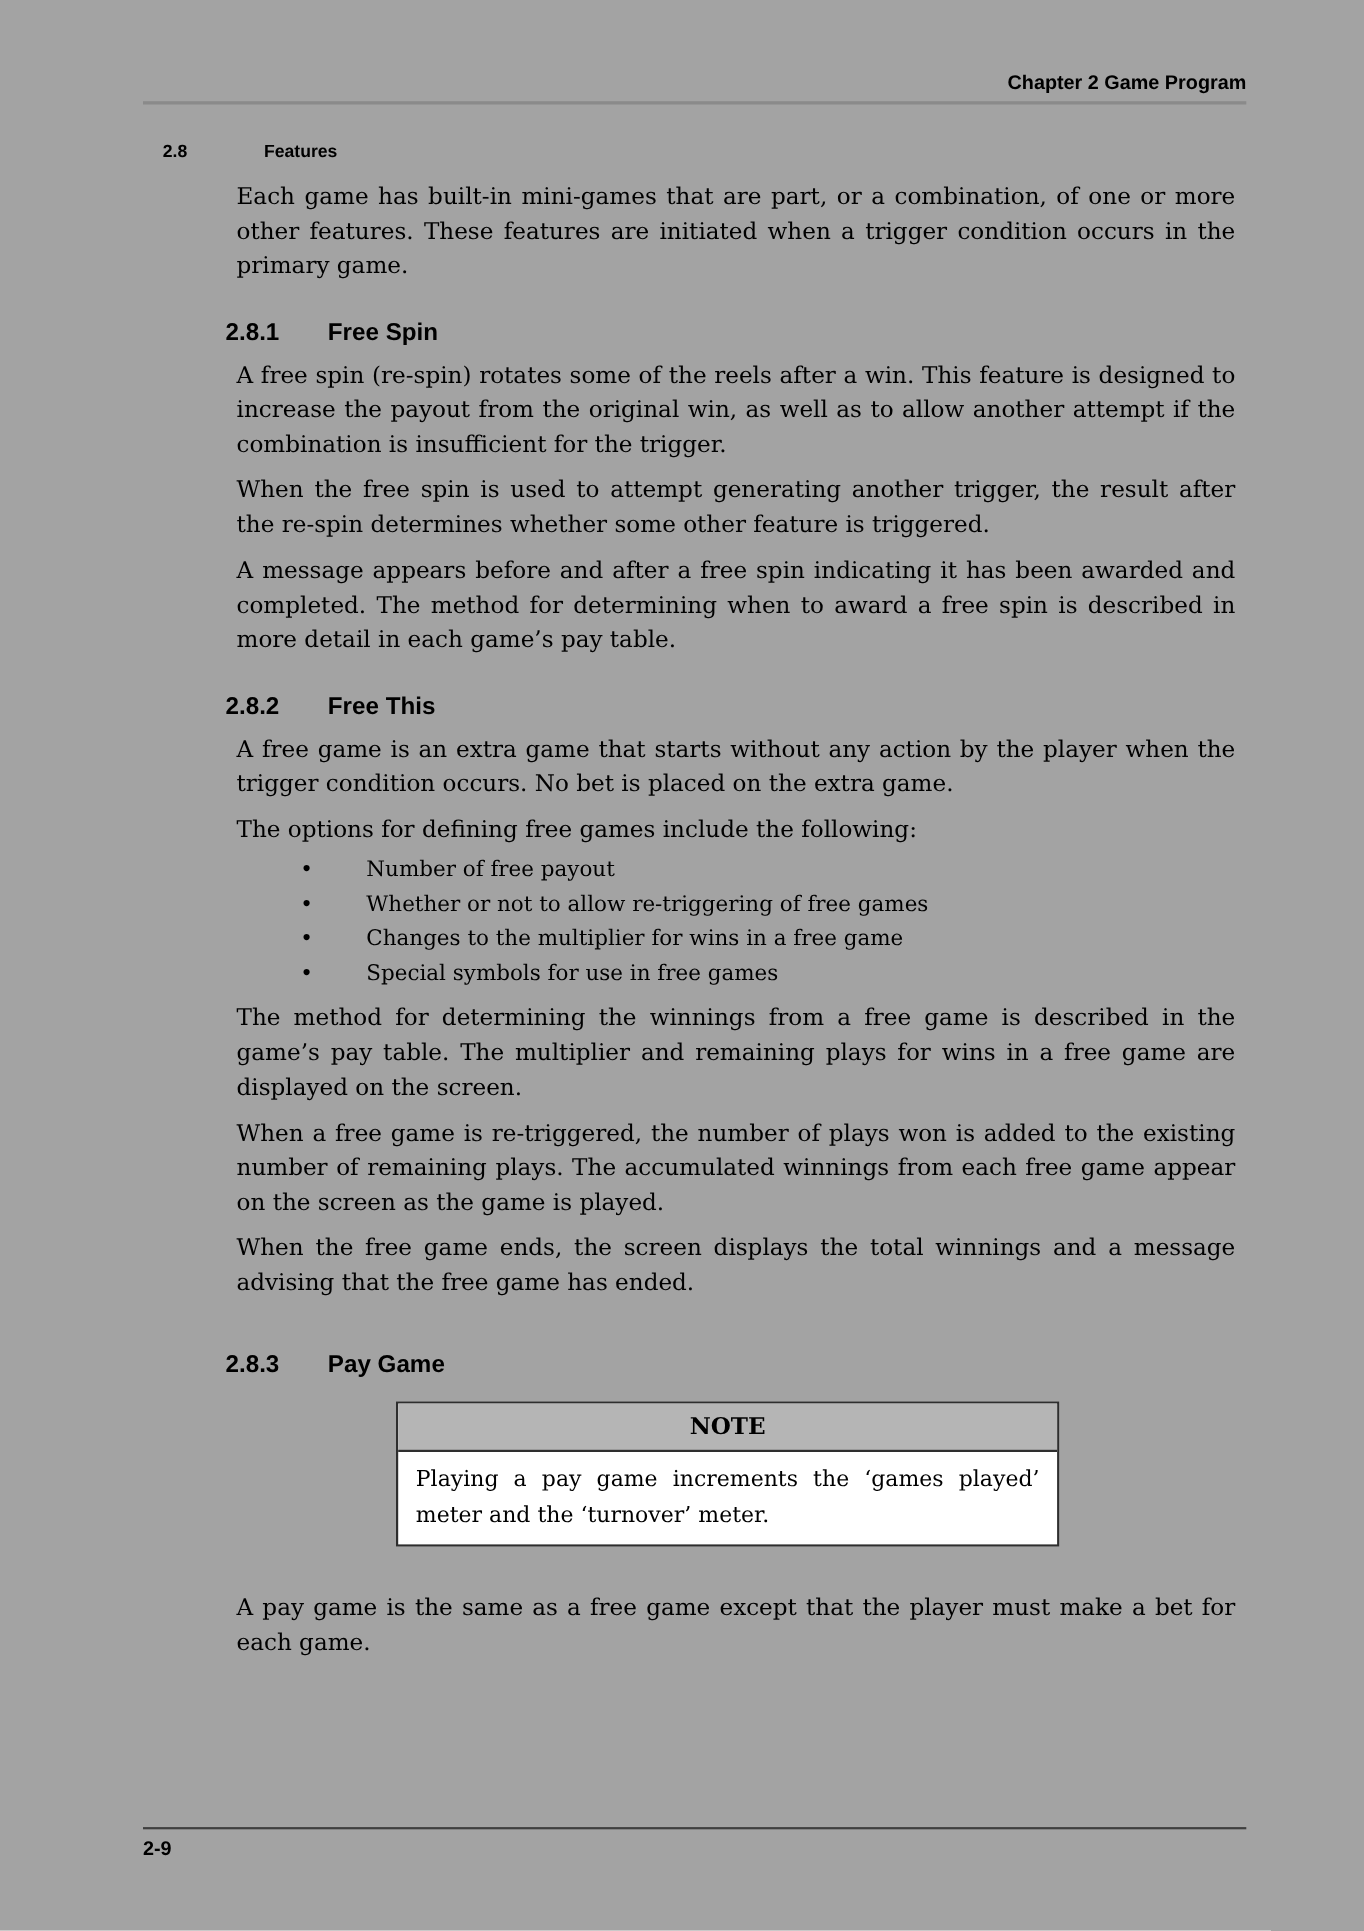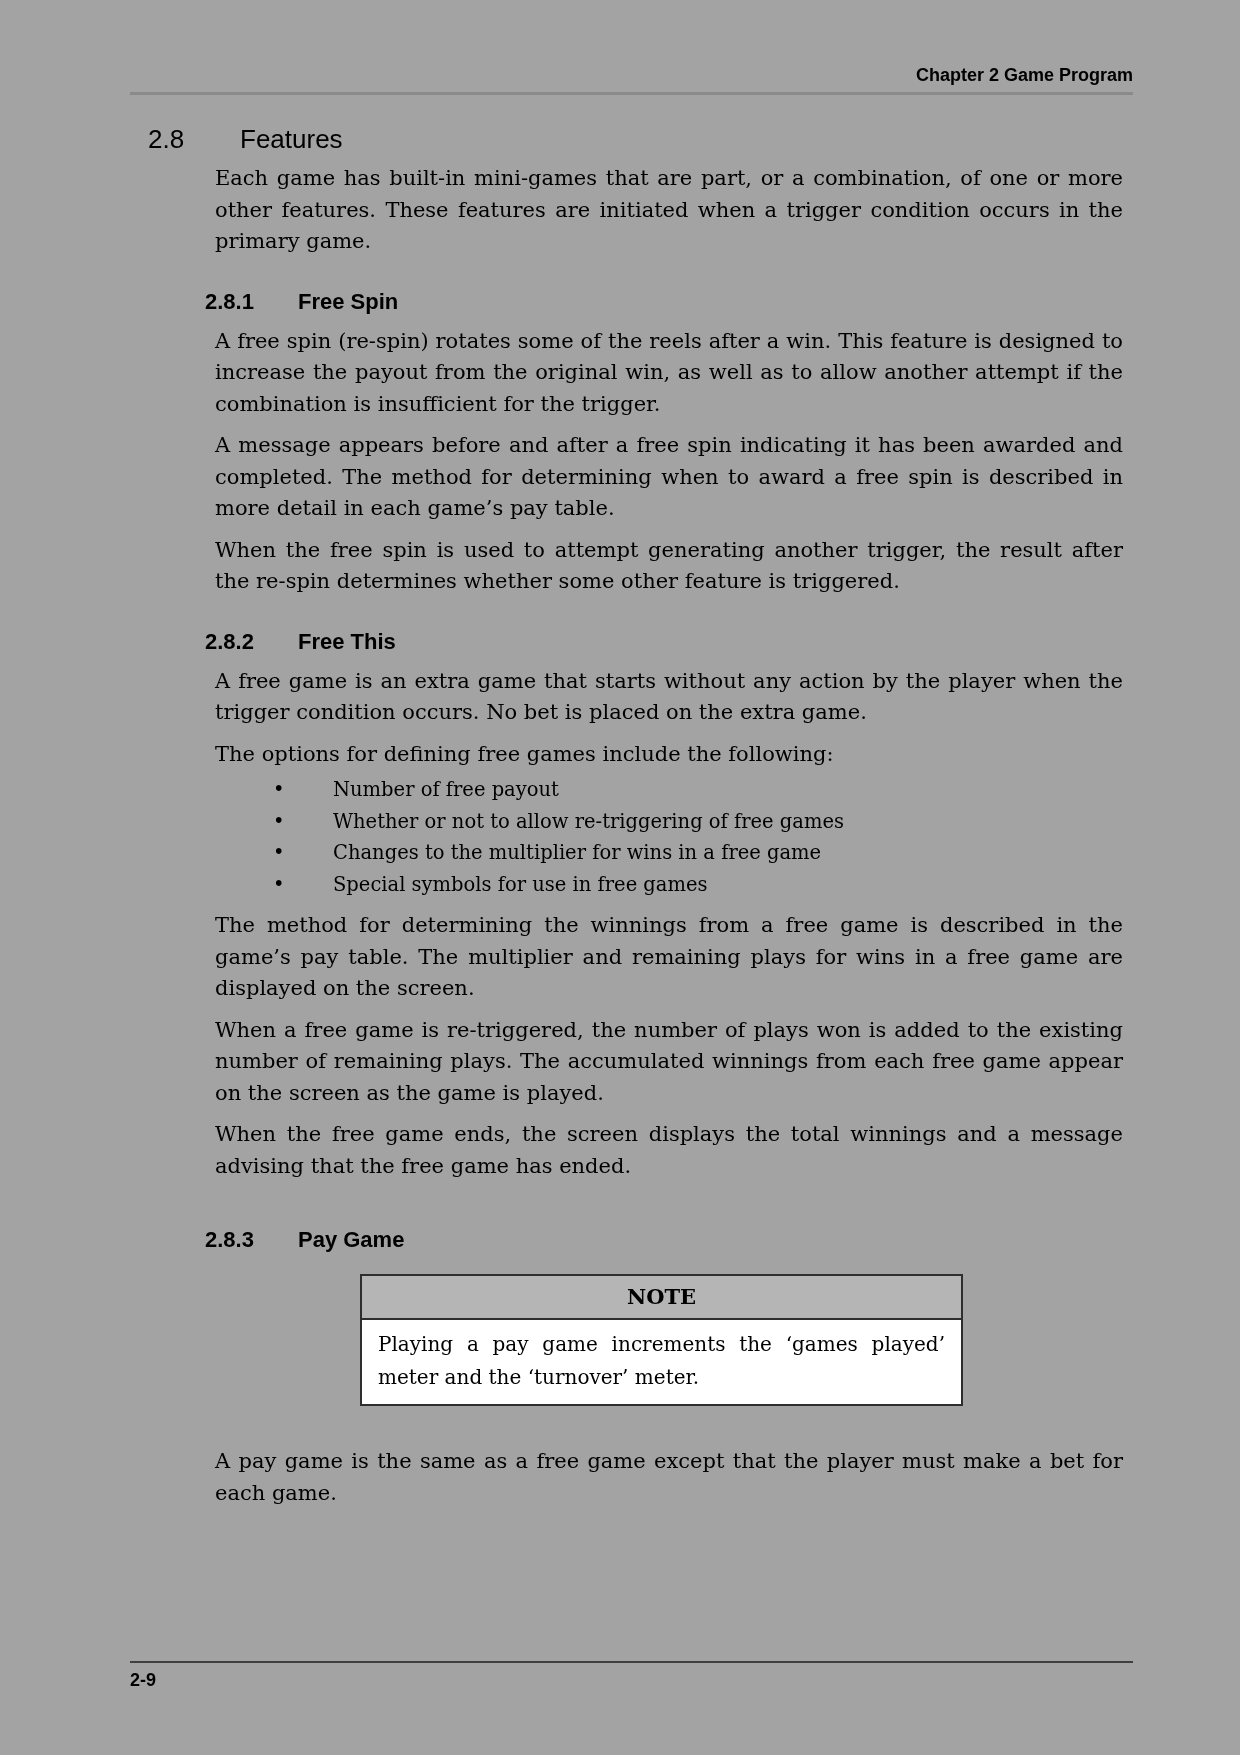--- a/index.html
+++ b/index.html
@@ -24,23 +24,23 @@
   }
   .header-rule {
     margin: 6px 107px 0 130px;
     height: 3px;
     background: #8a8a8a;
   }
   
   h1 {
     margin: 28px 4px 8px 148px;
     font-family: "Liberation Sans", sans-serif;
-    font-size: 26px;
+    font-size: 16px;
     line-height: 32px;
-    font-weight: normal;
+    font-weight: bold;
   }
   .h1-num { display: inline-block; width: 92px; }
   h2 {
     margin: 30px 0 10px 205px;
     font-family: Liberation Sans, sans-serif;
     font-size: 22px;
     line-height: 28px;
     font-weight: bold;
   }
   .h2-num { display: inline-block; width: 93px; }
@@ -117,22 +117,22 @@
 
   <h1>
     <span class="h1-num">2.8</span><span>Features</span>
   </h1>
   <p class="body">Each game has built-in mini-games that are part, or a combination, of one or more other features.  These features are initiated when a trigger condition occurs in the primary game.</p>
 
   <h2>
     <span class="h2-num">2.8.1</span><span>Free Spin</span>
   </h2>
   <p class="body">A free spin (re-spin) rotates some of the reels after a win. This feature is designed to increase the payout from the original win, as well as to allow another attempt if the combination is insufficient for the trigger.</p>
+  <p class="body">When the free spin is used to attempt generating another trigger, the result after the re-spin determines whether some other feature is triggered.</p>
   <p class="body">A message appears before and after a free spin indicating it has been awarded and completed.  The method for determining when to award a free spin is described in more detail in each game’s pay table.</p>
-  <p class="body">When the free spin is used to attempt generating another trigger, the result after the re-spin determines whether some other feature is triggered.</p>
 
   <h2>
     <span class="h2-num">2.8.2</span><span>Free This</span>
   </h2>
   <p class="body">A free game is an extra game that starts without any action by the player when the trigger condition occurs.  No bet is placed on the extra game.</p>
   <p class="body tight">The options for defining free games include the following:</p>
 
   <div class="bullets">
     <div class="bullet-row">
       <span class="bullet-glyph">•</span>

